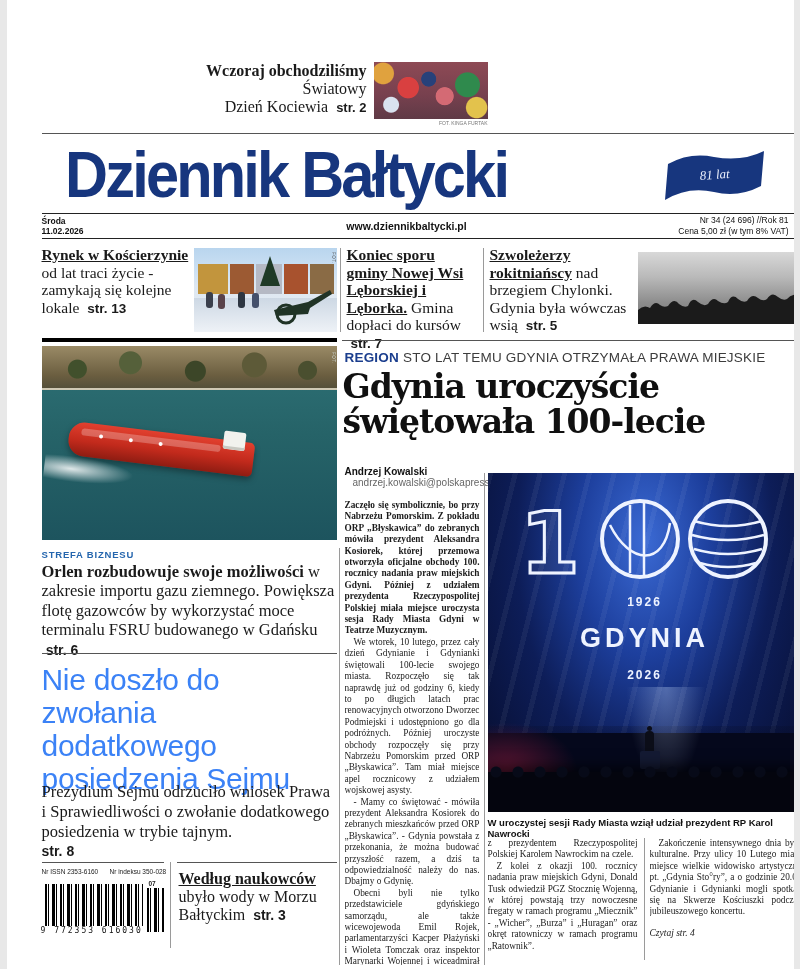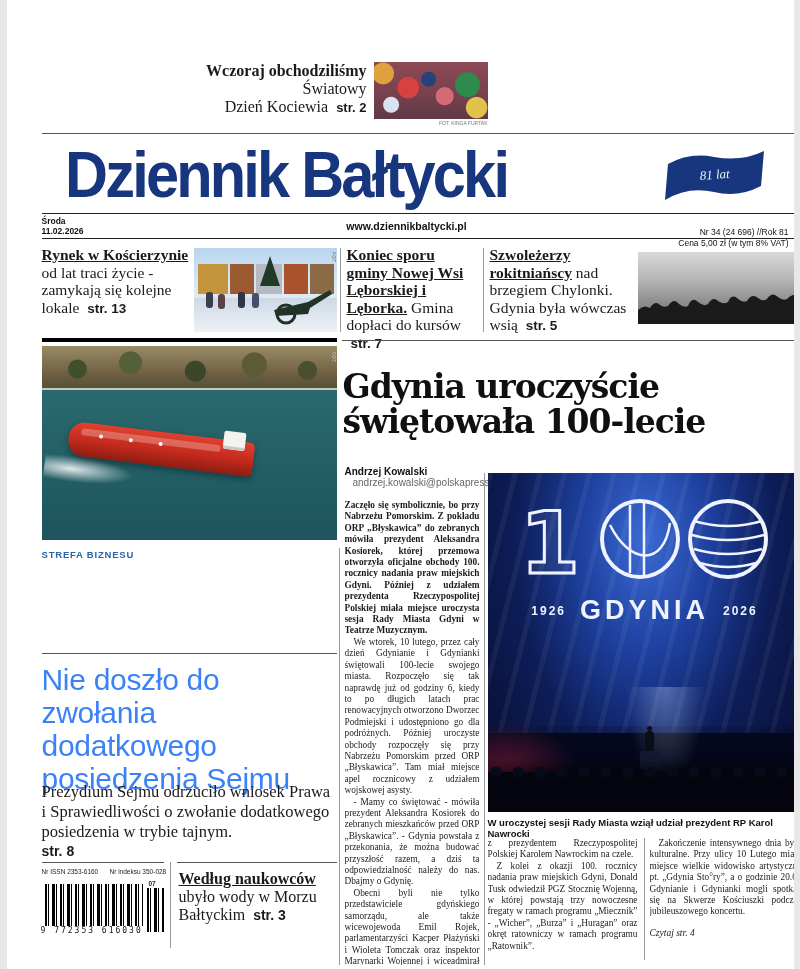--- a/index.html
+++ b/index.html
@@ -97,21 +97,21 @@
       border-radius:16px 5px 5px 16px; box-shadow:0 3px 6px rgba(0,0,0,.35); }
   .ship-sup { position:absolute; right:10px; top:-9px; width:22px; height:18px; background:#f2f2ee; border-radius:2px; box-shadow:inset 0 -3px 0 #c9c9c2; }
   .ship-deck { position:absolute; left:12px; top:6px; width:140px; height:7px; background:rgba(255,255,255,.25); border-radius:3px; }
   .ship-wake { position:absolute; left:2px; top:112px; width:90px; height:26px; transform:rotate(7deg);
       background:radial-gradient(ellipse at 30% 50%, rgba(255,255,255,.85), rgba(255,255,255,0) 70%); }
 
   .stage-photo { background:
       radial-gradient(ellipse at 50% 20%, #3b6ad4 0%, #1d3f9d 30%, #0d1d58 58%, #060c2a 100%); }
   .stage-waves { position:absolute; inset:0;
       background:repeating-linear-gradient(104deg, rgba(255,255,255,.05) 0 5px, rgba(0,0,0,0) 5px 24px); }
-  .stage-years { display:flex; align-items:center; justify-content:center; gap:14px; color:#eef3ff; font-family:"Liberation Sans", sans-serif; font-weight:bold; }
+  .stage-years { display:flex; align-items:center; justify-content:center; gap:14px; color:#eef3ff; font-family:"Liberation Sans", sans-serif; font-weight:bold;flex-direction:column; }
   .stage-years .yr { font-size:12px; letter-spacing:2px; }
   .stage-years .city { font-size:27px; letter-spacing:4px; }
   .stage-band { position:absolute; left:0; right:0; top:208px; height:52px; background:linear-gradient(180deg, rgba(6,10,34,.2), rgba(5,8,26,.85)); display:flex; justify-content:space-around; align-items:center; padding:0 16px;margin-top:45px; }
   .mini100 { text-align:center; color:#cfe0ff; font-family:"Liberation Sans", sans-serif; opacity:.9; }
   .mini100 .n { font-size:11px; font-weight:bold; letter-spacing:1px; }
   .mini100 .c { font-size:4.5px; letter-spacing:1.5px; }
   .stage-floor { position:absolute; left:0; right:0; top:260px; bottom:40px; background:#05081c; }
   .spotlight { position:absolute; left:44%; top:214px; width:80px; height:100px;
       background:radial-gradient(ellipse at 50% 0%, rgba(205,225,255,.32), rgba(0,0,0,0) 70%); }
   .speaker { position:absolute; left:50%; top:258px; width:9px; height:24px; background:#0b0d18; border-radius:4px 4px 0 0; }
@@ -152,21 +152,21 @@
     <text x="38" y="32" class="flag-label" transform="rotate(-4 38 32)">81 lat</text>
   </svg>
 
   <div class="rule rule-dark" style="left:35px; top:213px; width:760px;"></div>
 
   <div class="abs info-day" style="left:35px; top:217px;">
     <div>Środa</div>
     <div>11.02.2026</div>
   </div>
   <div class="abs info-site" style="left:0; top:220px; width:800px; text-align:center;">www.dziennikbaltycki.pl</div>
-  <div class="abs info-right" style="right:5px; top:215px; width:220px;margin-top:12px;">
+  <div class="abs info-right" style="right:5px; top:215px; width:220px;">
     <div>Nr 34 (24 696) //Rok 81</div>
     <div>Cena 5,00 zł (w tym 8% VAT)</div>
   </div>
 
   <div class="rule rule-dark" style="left:35px; top:238px; width:760px;"></div>
 
   <div class="abs teaser" style="left:35px; top:246px; width:148px;">
     <span class="b">Rynek w Kościerzynie</span><span> od lat traci życie - zamykają się kolejne lokale</span>
     &nbsp;<span class="pageref">str. 13</span>
   </div>
@@ -221,20 +221,24 @@
       <div class="ship-deck"></div>
       <div class="ship-sup"></div>
       <div class="abs" style="left:30px; top:10px; width:4px; height:4px; background:#fff; border-radius:50%;"></div>
       <div class="abs" style="left:60px; top:10px; width:4px; height:4px; background:#fff; border-radius:50%;"></div>
       <div class="abs" style="left:90px; top:10px; width:4px; height:4px; background:#fff; border-radius:50%;"></div>
     </div>
     <span class="vcred" style="right:1px; top:6px; color:#cfd8d5;">FOT.</span>
   </div>
 
   <div class="abs kicker-blue" style="left:35px; top:549px;">STREFA BIZNESU</div>
+  <div class="abs orlen" style="left:35px; top:562px; width:296px;">
+    <span class="b">Orlen rozbudowuje swoje możliwości</span><span> w zakresie importu gazu ziemnego. Powiększa flotę gazowców by wykorzystać moce terminalu FSRU budowanego w Gdańsku</span>
+    &nbsp;<span class="pageref" style="font-size:14px;">str. 6</span>
+  </div>
 
   <div class="rule" style="left:35px; top:653px; width:295px;"></div>
 
   <div class="abs sejm-head" style="left:35px; top:663px; width:296px;">Nie doszło do zwołania dodatkowego posiedzenia Sejmu</div>
   <div class="abs sejm-sum" style="left:35px; top:782px; width:296px;">
     <span>Prezydium Sejmu odrzuciło wniosek Prawa i Sprawiedliwości o zwołanie dodatkowego posiedzenia w trybie tajnym.</span>
     <div class="pageref" style="font-size:14px; margin-top:2px;">str. 8</div>
   </div>
 
   <div class="rule" style="left:35px; top:862px; width:122px;"></div>
@@ -249,20 +253,24 @@
   <div class="abs tiny-label" style="left:142px; top:880px; font-weight:bold;">07</div>
   <div class="abs barcode" style="left:140px; top:888px; width:18px; height:44px;"></div>
 
   <div class="abs teaser" style="left:172px; top:870px; width:158px; font-size:16px;">
     <span class="b">Według naukowców</span><span> ubyło wody w Morzu Bałtyckim</span>
     &nbsp;<span class="pageref" style="font-size:14px;">str. 3</span>
   </div>
 
   <div class="vrule" style="left:332px; top:548px; height:417px;"></div>
 
+  <div class="abs" style="left:338px; top:348px; width:457px;">
+    <span class="region-label">REGION</span>
+    <span class="region-kicker">STO LAT TEMU GDYNIA OTRZYMAŁA PRAWA MIEJSKIE</span>
+  </div>
 
   <div class="abs main-headline" style="left:336px; top:370px; width:462px;">
     <div>Gdynia uroczyście</div>
     <div>świętowała 100-lecie</div>
   </div>
 
   <div class="abs" style="left:338px; top:466px; width:140px;">
     <div class="author">Andrzej Kowalski</div>
     <div class="author-email">andrzej.kowalski@polskapress.pl</div>
   </div>

